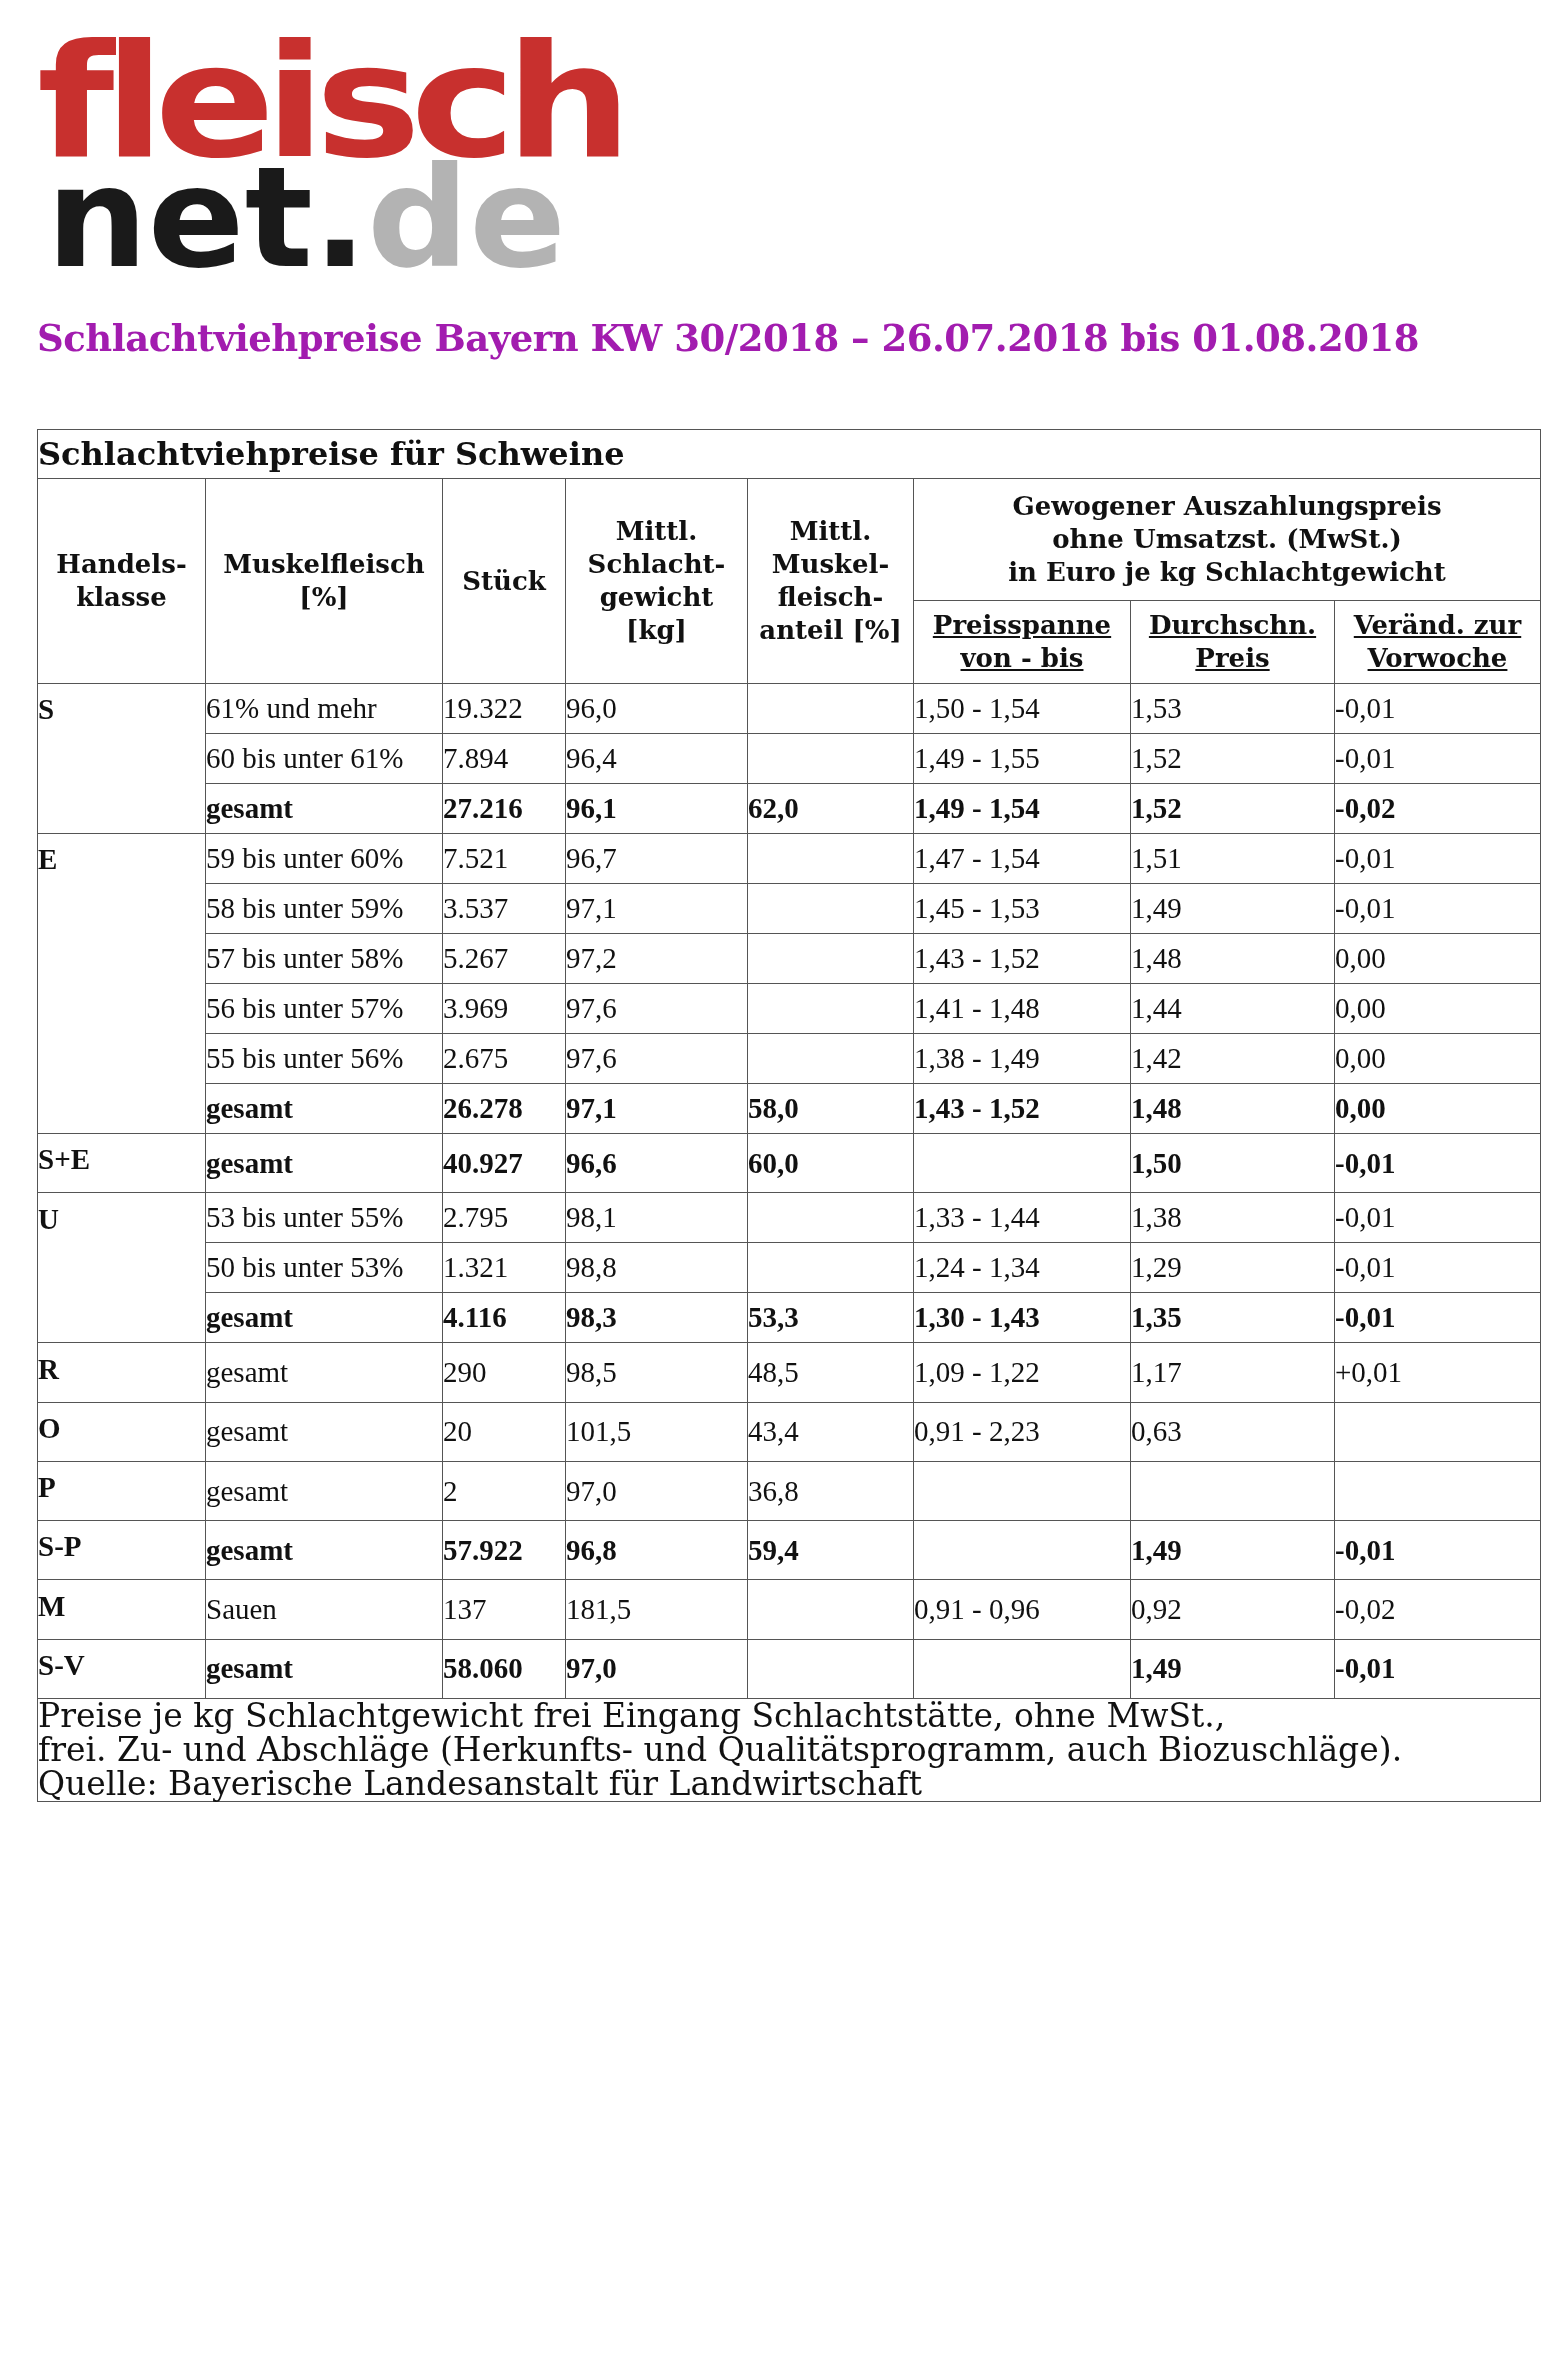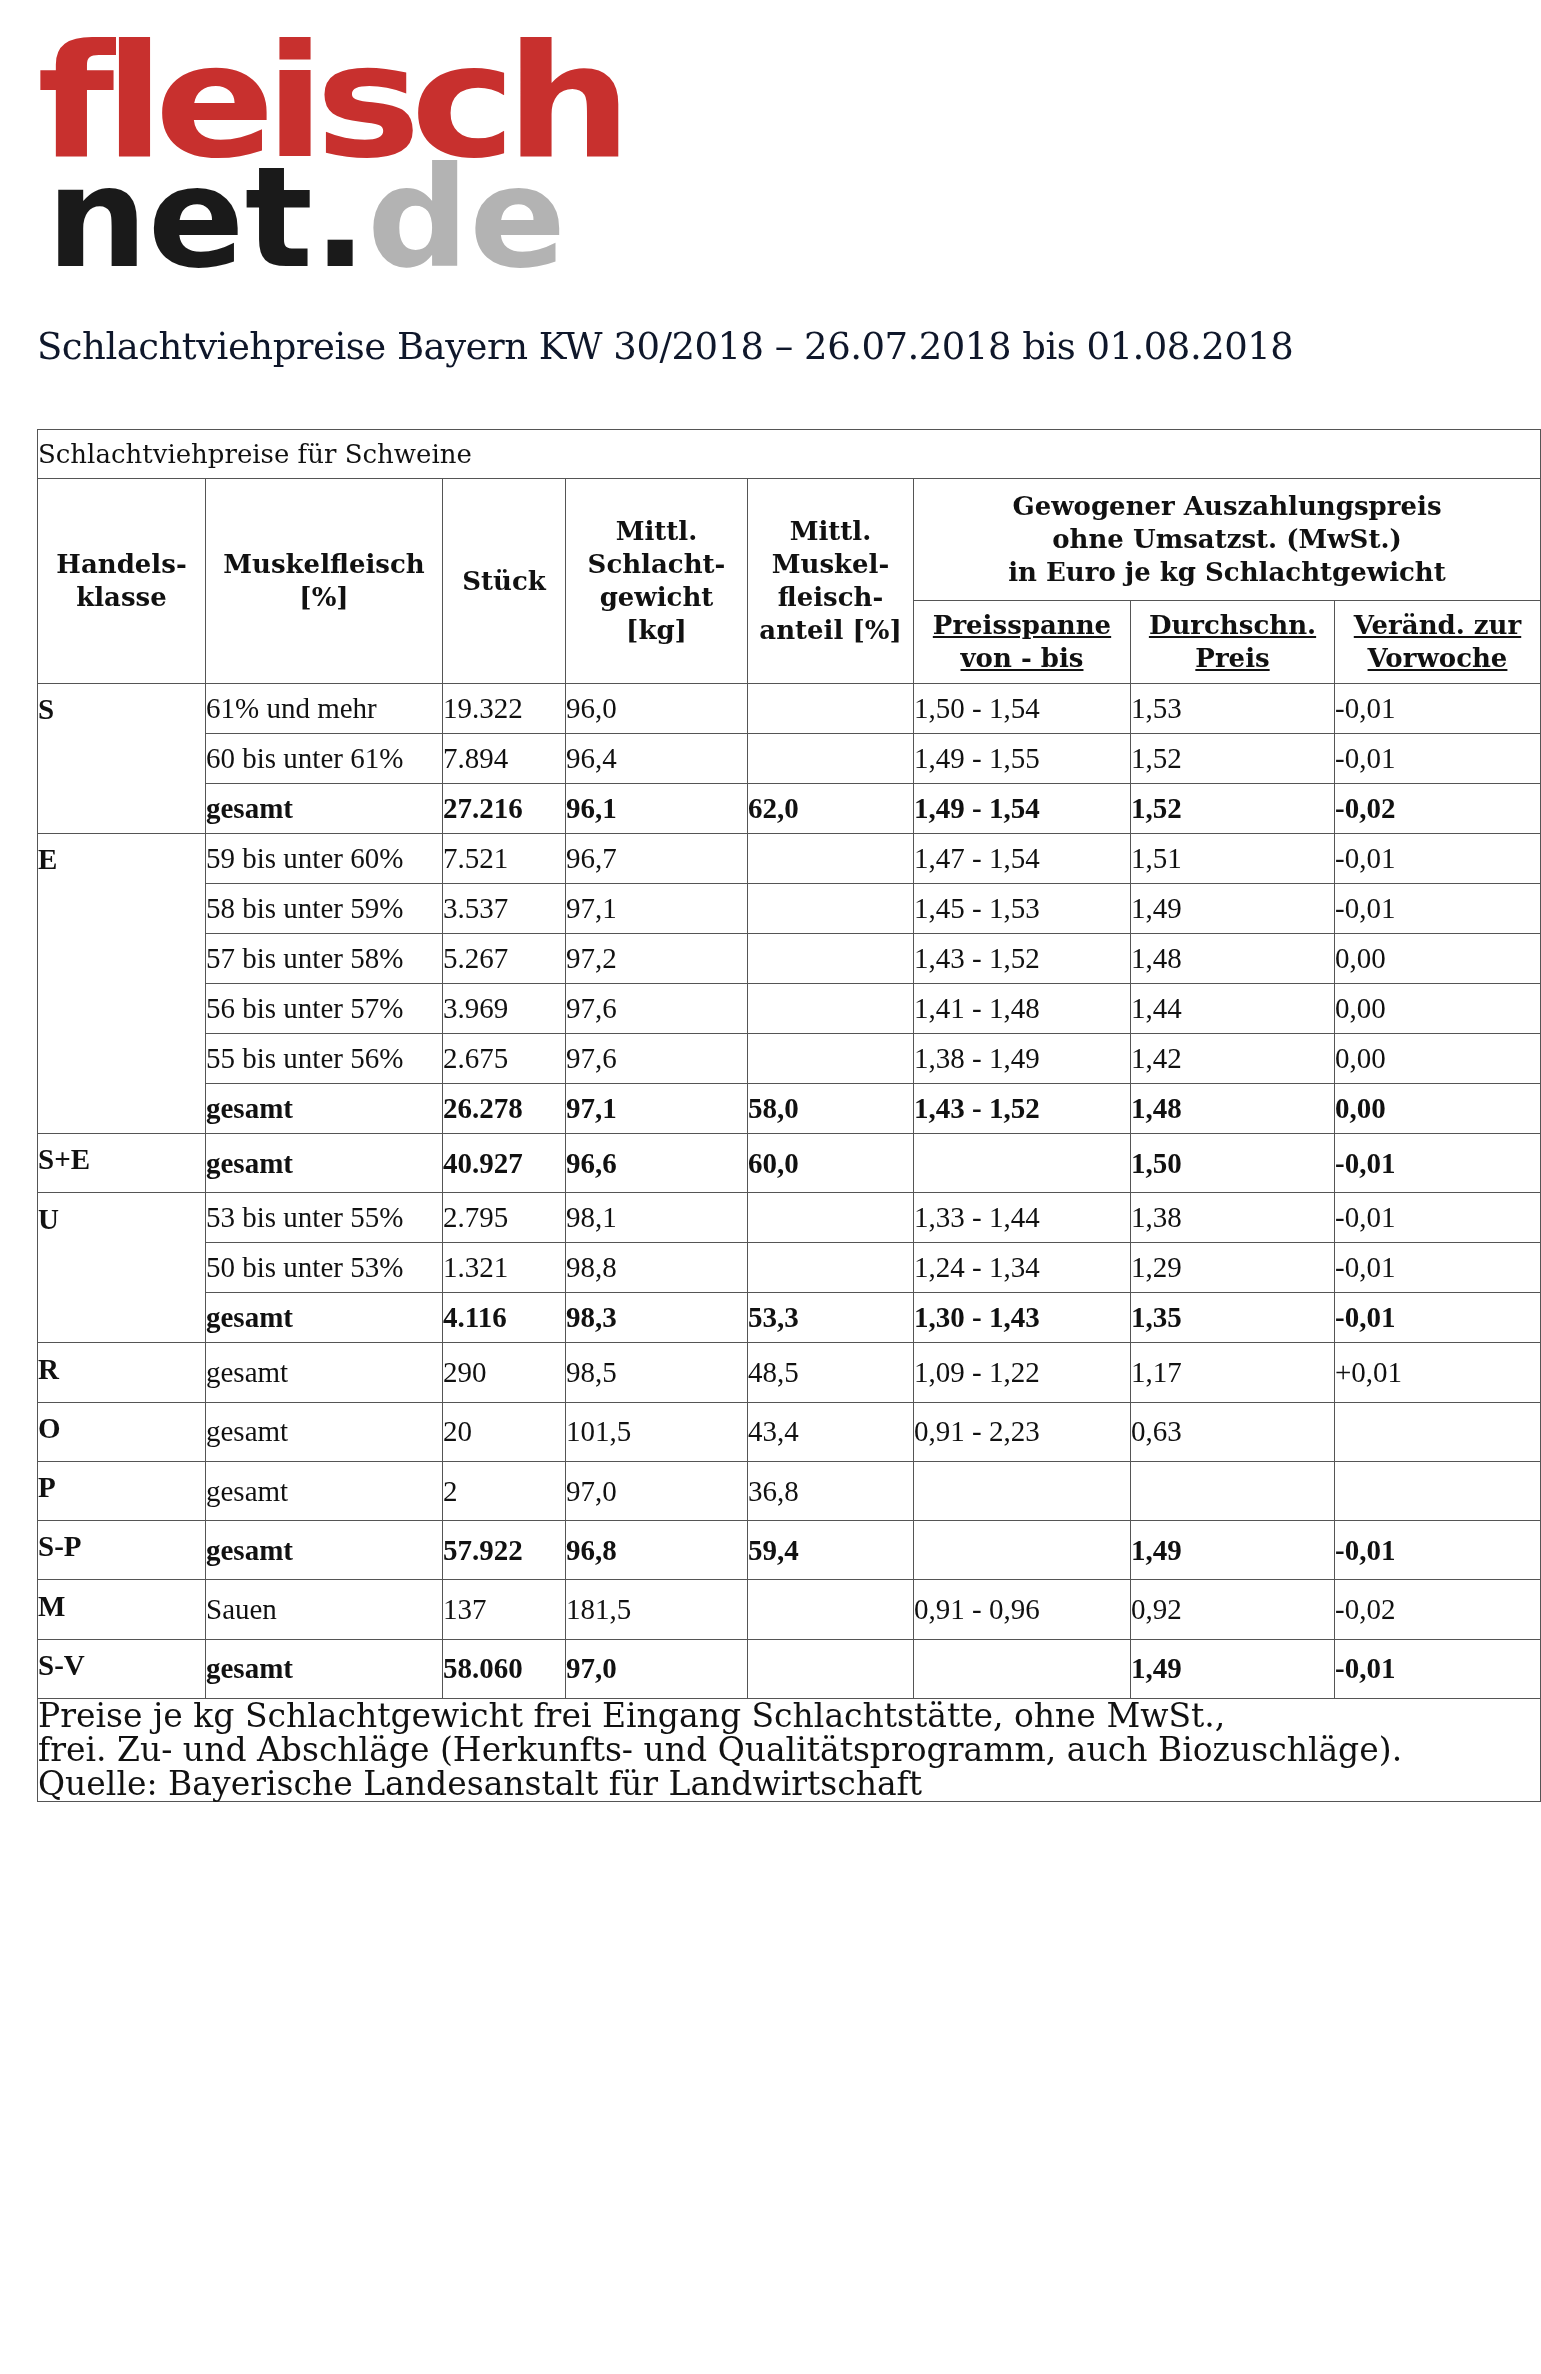--- a/index.html
+++ b/index.html
@@ -1,28 +1,28 @@
 <!DOCTYPE html>
 <html style="font-size:15px"><head>
 <meta charset="utf-8">
 <style>
   html, body { margin:0; padding:0; background:#fff; }
   body { width:1542px; height:2375px; position:relative; overflow:hidden;
          font-family:"Liberation Serif","DejaVu Serif",serif; color:#111; }
   .logo { position:absolute; left:37px; top:16.7px; width:594px; height:260px; }
   .logo svg { display:block; }
-  .doc-title { position:absolute; left:37px; top:325px; margin:0;
+  .doc-title { position:absolute; left:37px; top:316px; margin:0;
                font-family:"DejaVu Serif","Liberation Serif",serif;
-               font-size:37px; font-weight:normal; letter-spacing:-0.5px; color:#0f172a;
+               font-size:37px; font-weight:bold; letter-spacing:-0.5px; color:#a21caf;
                white-space:nowrap; }
   table.prices { position:absolute; left:37px; top:429px; width:1504px;
                  border-collapse:collapse; table-layout:fixed; }
   table.prices td, table.prices th { border:1.9px solid #555; padding:0; }
-  .caption-row td { height:48px; font-family:"DejaVu Serif",serif; font-weight:normal;
-                    font-size:26px; padding-left:9.3px; vertical-align:middle; text-align:left;}
+  .caption-row td { height:48px; font-family:"DejaVu Serif",serif; font-weight:bold;
+                    font-size:32px; padding-left:9.3px; vertical-align:middle; text-align:left;}
   .hdr th { font-family:"DejaVu Serif",serif; font-weight:bold; font-size:26px;
             line-height:33px; text-align:center; vertical-align:middle; }
   .hdr1 th { height:121px; }
   .hdr2 th { height:82px;text-decoration:underline; }
   tbody td { height:49px; font-size:29px; vertical-align:middle; padding-left:9.3px;
              white-space:nowrap; }
   tbody td.cls { font-weight:bold; vertical-align:top; padding-top:9.3px; }
   tr.total td { font-weight:bold; }
   .foot td { font-family:"DejaVu Serif",serif; font-size:33px; line-height:34px;
              padding:5.6px 9.3px 11px 9.3px; text-align:left; vertical-align:top; }

